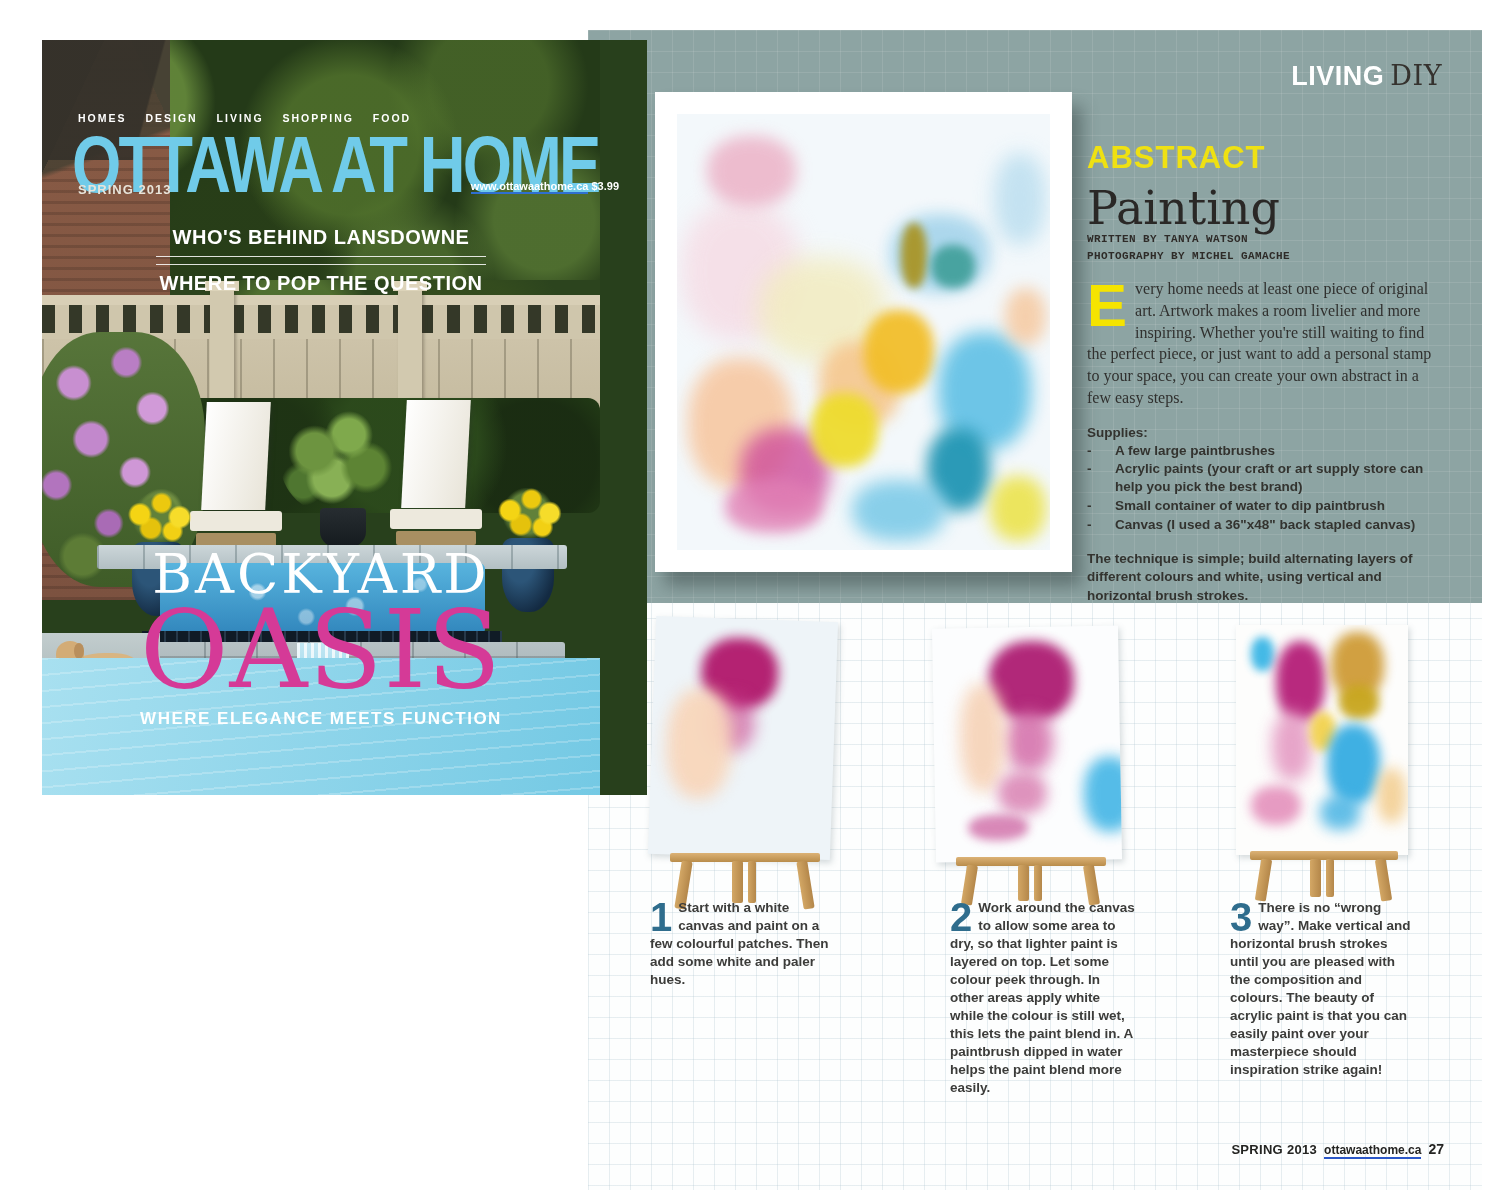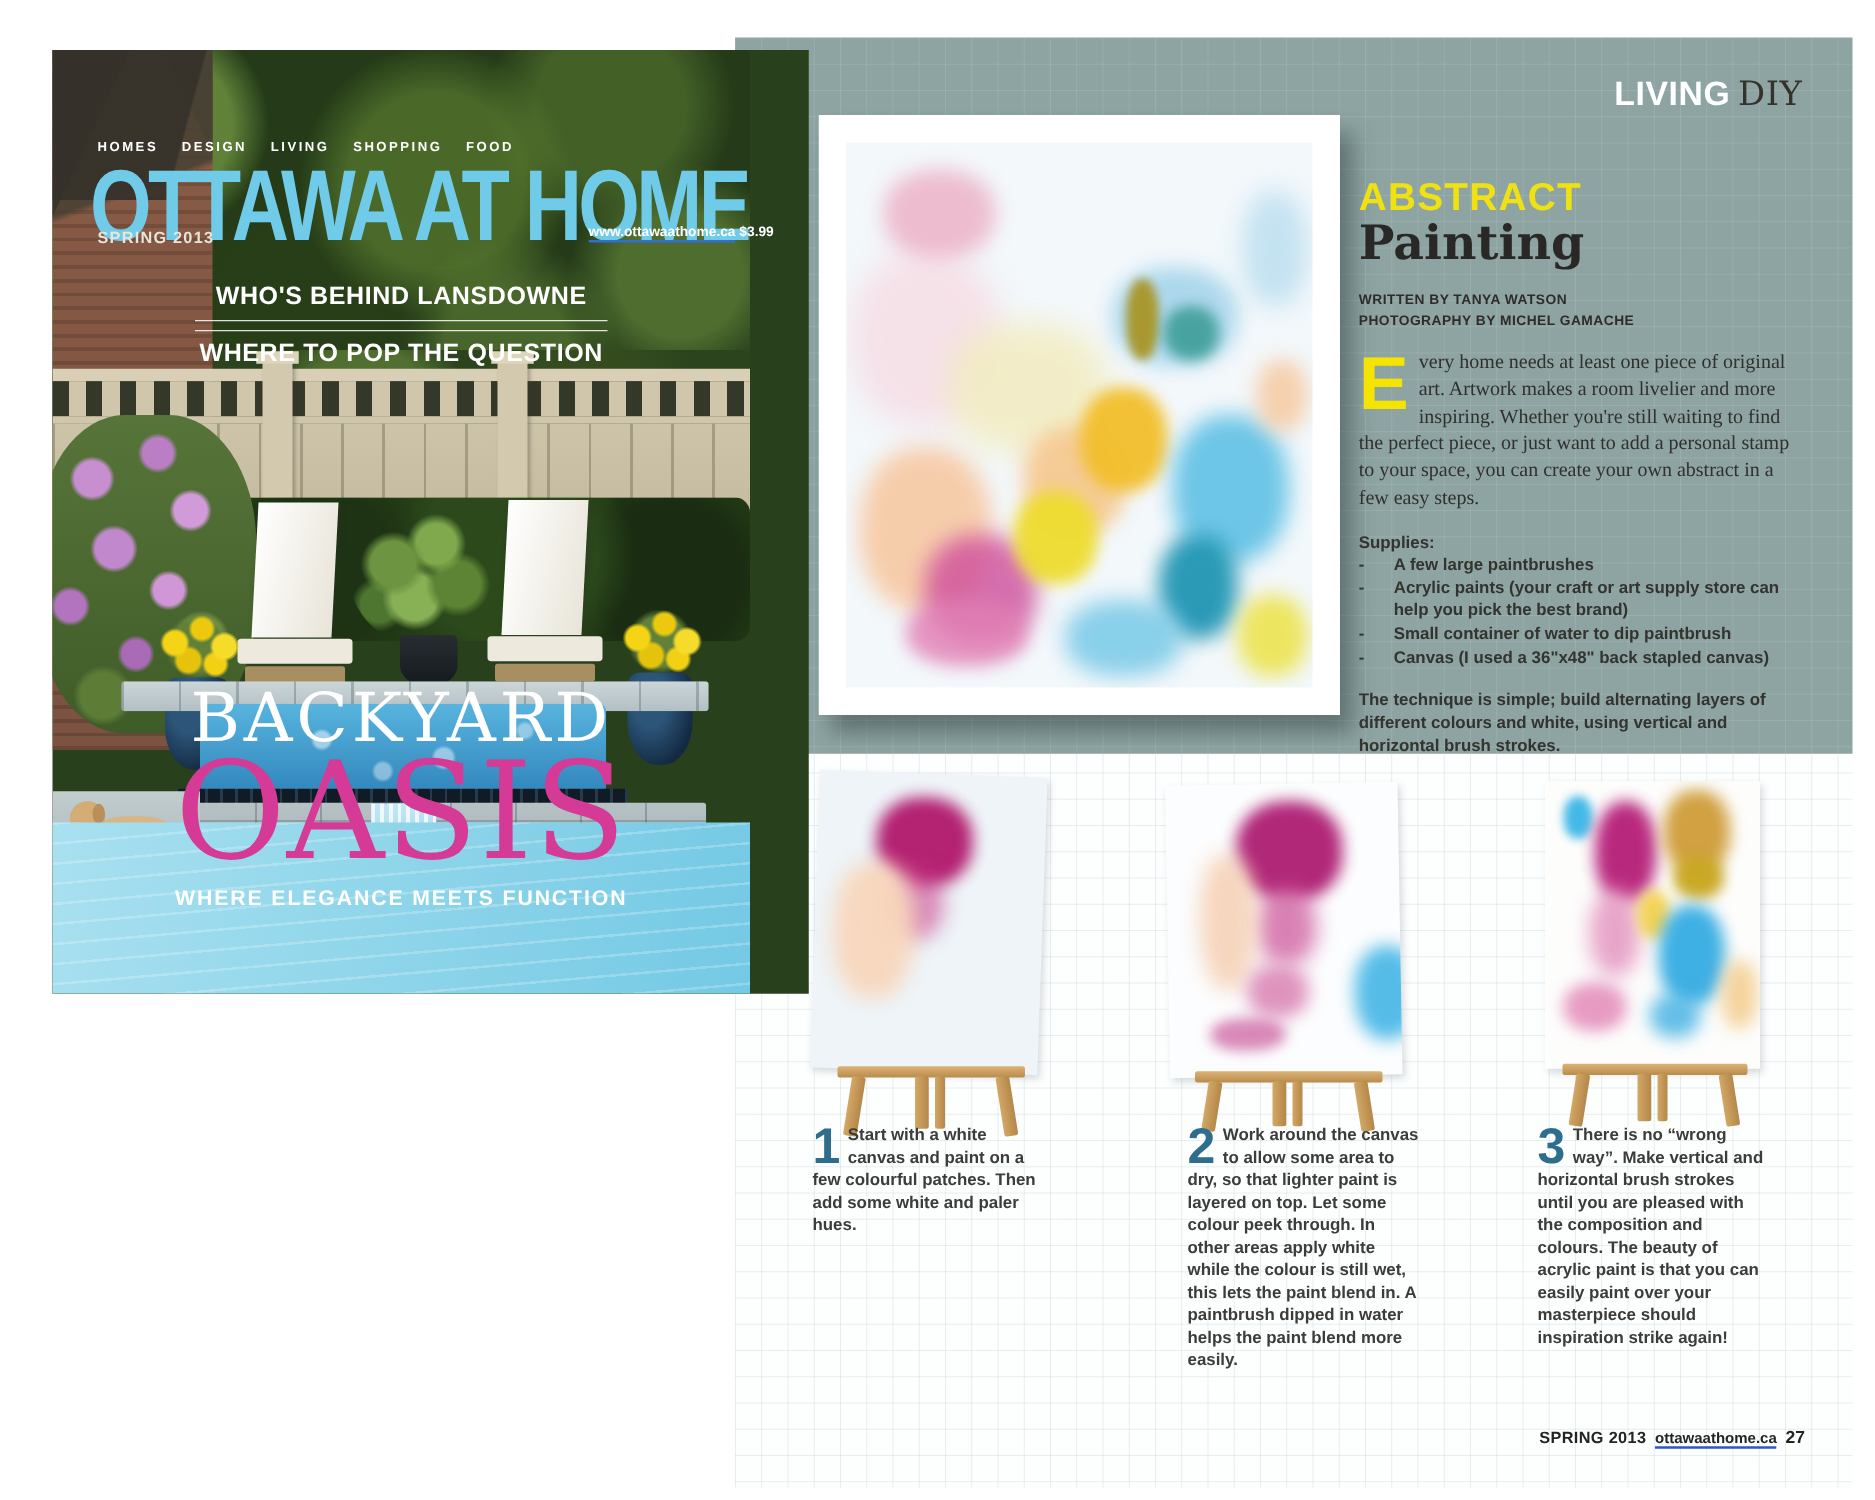--- a/index.html
+++ b/index.html
@@ -43,23 +43,23 @@
   .pb13{left:70%;top:50%;width:25%;height:27%;background:#66c3e6;filter:blur(9px);opacity:.95;}
   .pb14{left:67%;top:72%;width:17%;height:19%;background:#2196b4;filter:blur(8px);opacity:.95;}
   .pb15{left:47%;top:84%;width:25%;height:14%;background:#7ecbe8;filter:blur(9px);opacity:.9;}
   .pb16{left:84%;top:83%;width:15%;height:15%;background:#ece34e;filter:blur(8px);opacity:.9;}
   .pb17{left:85%;top:9%;width:14%;height:21%;background:#bfe0f0;filter:blur(10px);opacity:.9;}
   .pb18{left:88%;top:40%;width:11%;height:13%;background:#f6c9a0;filter:blur(8px);opacity:.85;}
 
   
   .article-col{left:499px;top:112px;width:350px;}
   .title1{color:#efe112;font-size:31px;font-weight:800;letter-spacing:1px;line-height:1;}
-  .title2{color:#2a2826;font-family:"DejaVu Serif","Liberation Serif",serif;font-weight:700;
-    font-size:38px;line-height:1;margin-top:2px;}
-  .byline{margin-top:19px;font-size:11px;font-weight:700;color:#2e2b28;letter-spacing:.4px;line-height:1.5;}
+  .title2{color:#2a2826;font-family:"DejaVu Serif","Liberation Serif",serif;font-weight:400;
+    font-size:46px;line-height:1;margin-top:12px;}
+  .byline{margin-top:0;font-size:11px;font-weight:700;color:#2e2b28;letter-spacing:.4px;line-height:1.5;font-family:Liberation Mono, monospace;}
   .intro{margin-top:14px;font-family:"Liberation Serif","DejaVu Serif",serif;
     font-size:16px;line-height:1.36;color:#30302e;}
   .dropcap{float:left;color:#f5e400;font-size:60px;line-height:.82;font-weight:800;
     font-family:"Liberation Sans",sans-serif;margin:3px 8px 0 0;}
   .supplies-h{margin-top:16px;font-size:13.5px;font-weight:700;color:#33332f;}
   .supplies{margin:2px 0 0 0;padding:0;list-style:none;font-size:13.5px;font-weight:700;
     color:#33332f;line-height:1.32;}
   .supplies li{display:flex;margin-top:1px;}
   .supplies .dash{width:16px;flex:none;}
   .supplies .itxt{padding-left:12px;}

